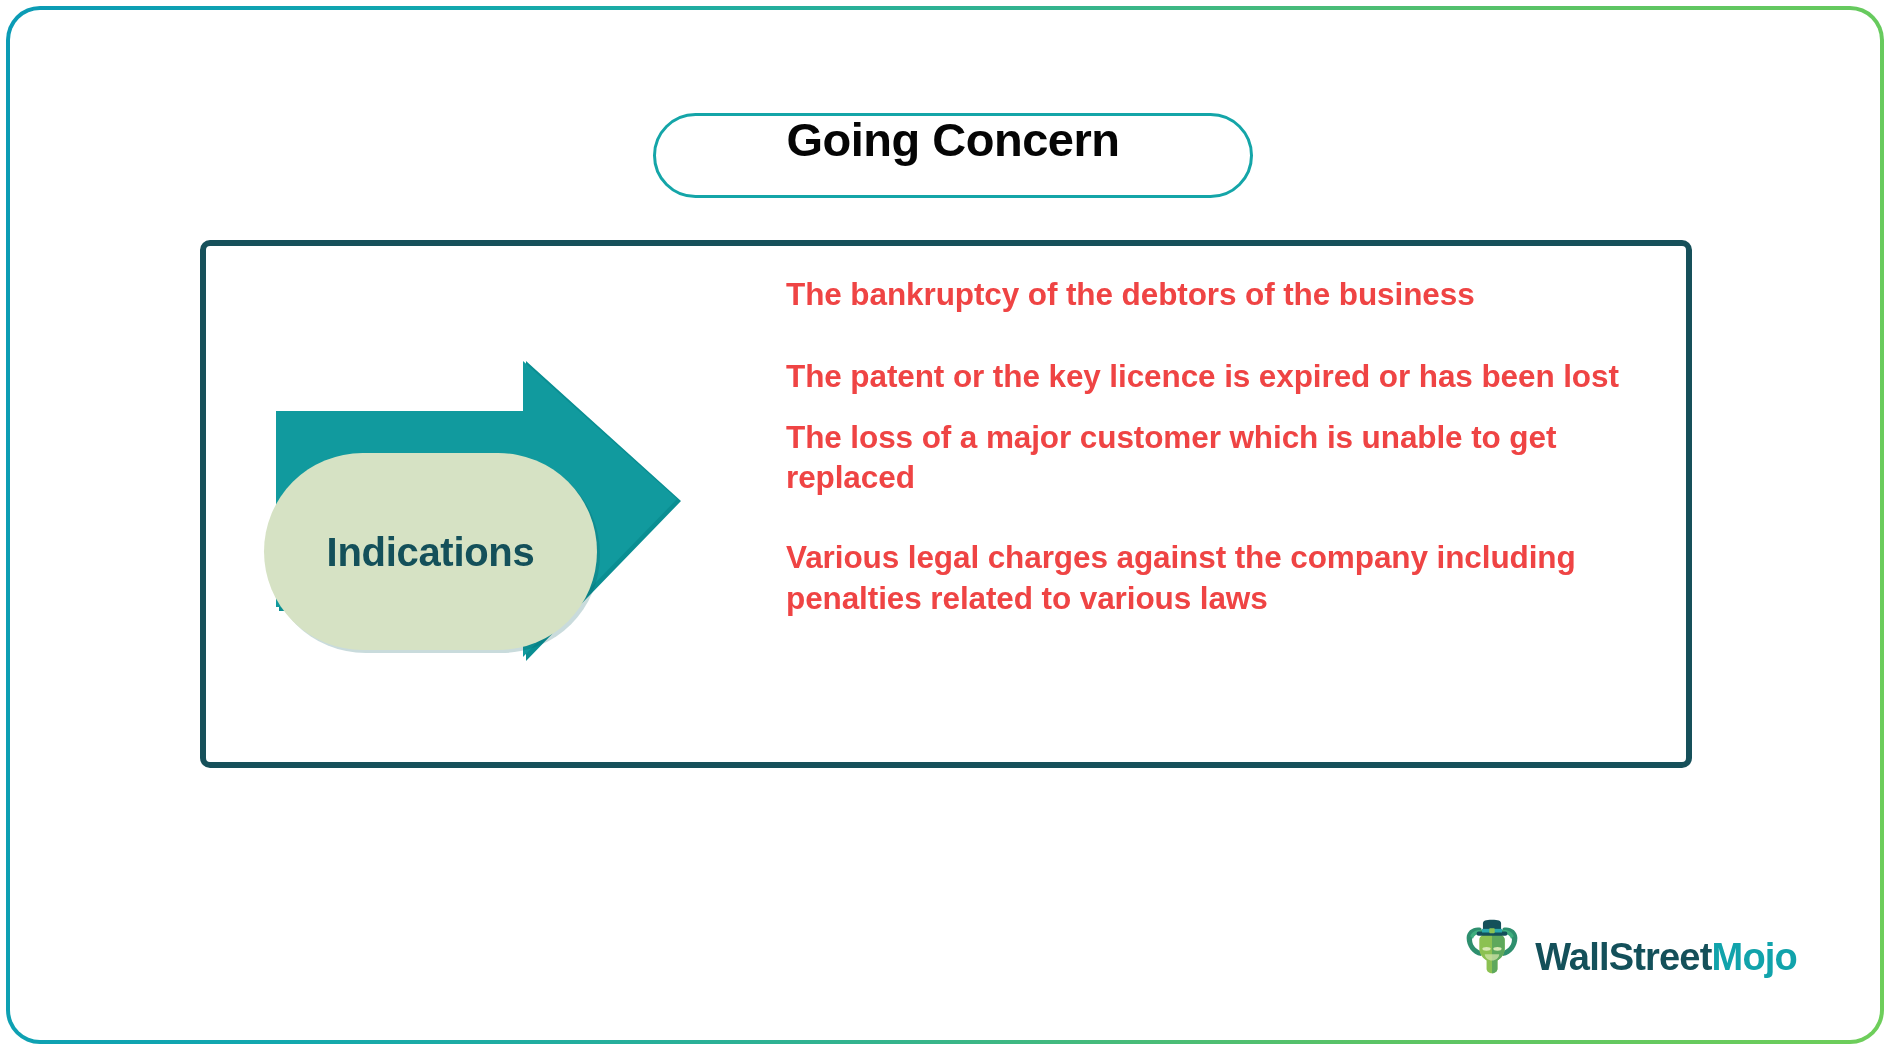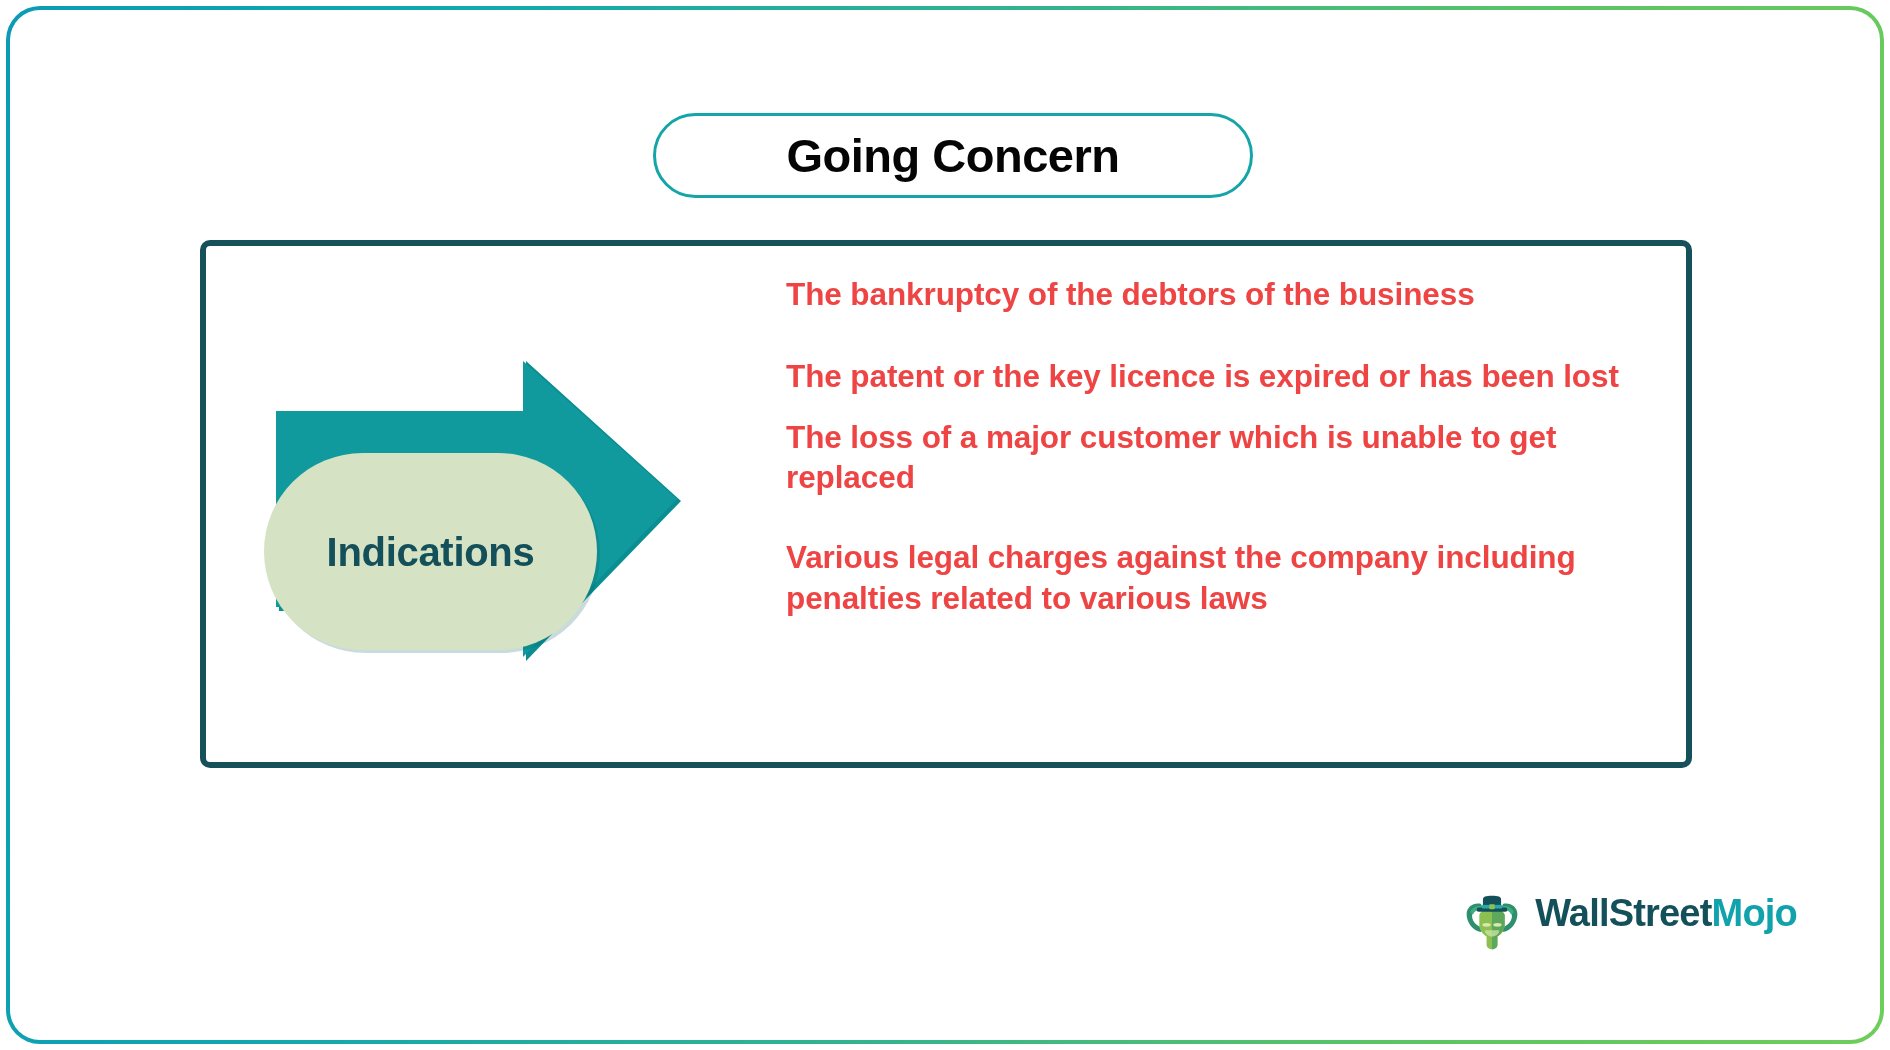--- a/index.html
+++ b/index.html
@@ -47,21 +47,21 @@
     position: absolute;
     left: 643px;
     top: 103px;
     width: 600px;
     height: 85px;
     box-sizing: border-box;
     border: 3px solid #14a5a8;
     border-radius: 44px;
     background: #ffffff;
     display: flex;
-    align-items: center;
+    align-items: flex-start;
     justify-content: center;
   }
   .title-text {
     font-size: 47px;
     font-weight: 700;
     color: #050505;
     letter-spacing: -0.5px;
     line-height: 1;
     white-space: nowrap;
   }
@@ -134,23 +134,23 @@
   }
   .point-item:last-child { margin-bottom: 0; }
   .point-item.p1 { margin-bottom: 42px; }
   .point-item.p2 { margin-bottom: 20px; }
   .point-item.p3 { margin-bottom: 40px; }
 
   
   .brand-logo {
     position: absolute;
     right: 83px;
-    bottom: 88px;
+    bottom: 64px;
     display: flex;
-    align-items: flex-start;
+    align-items: flex-end;
     gap: 14px;
   }
   .brand-mark { width: 58px; height: 58px; display: block; }
   .brand-wordmark {
     font-size: 38px;
     font-weight: 700;
     line-height: 1;
     letter-spacing: -0.8px;
     white-space: nowrap;
   }

